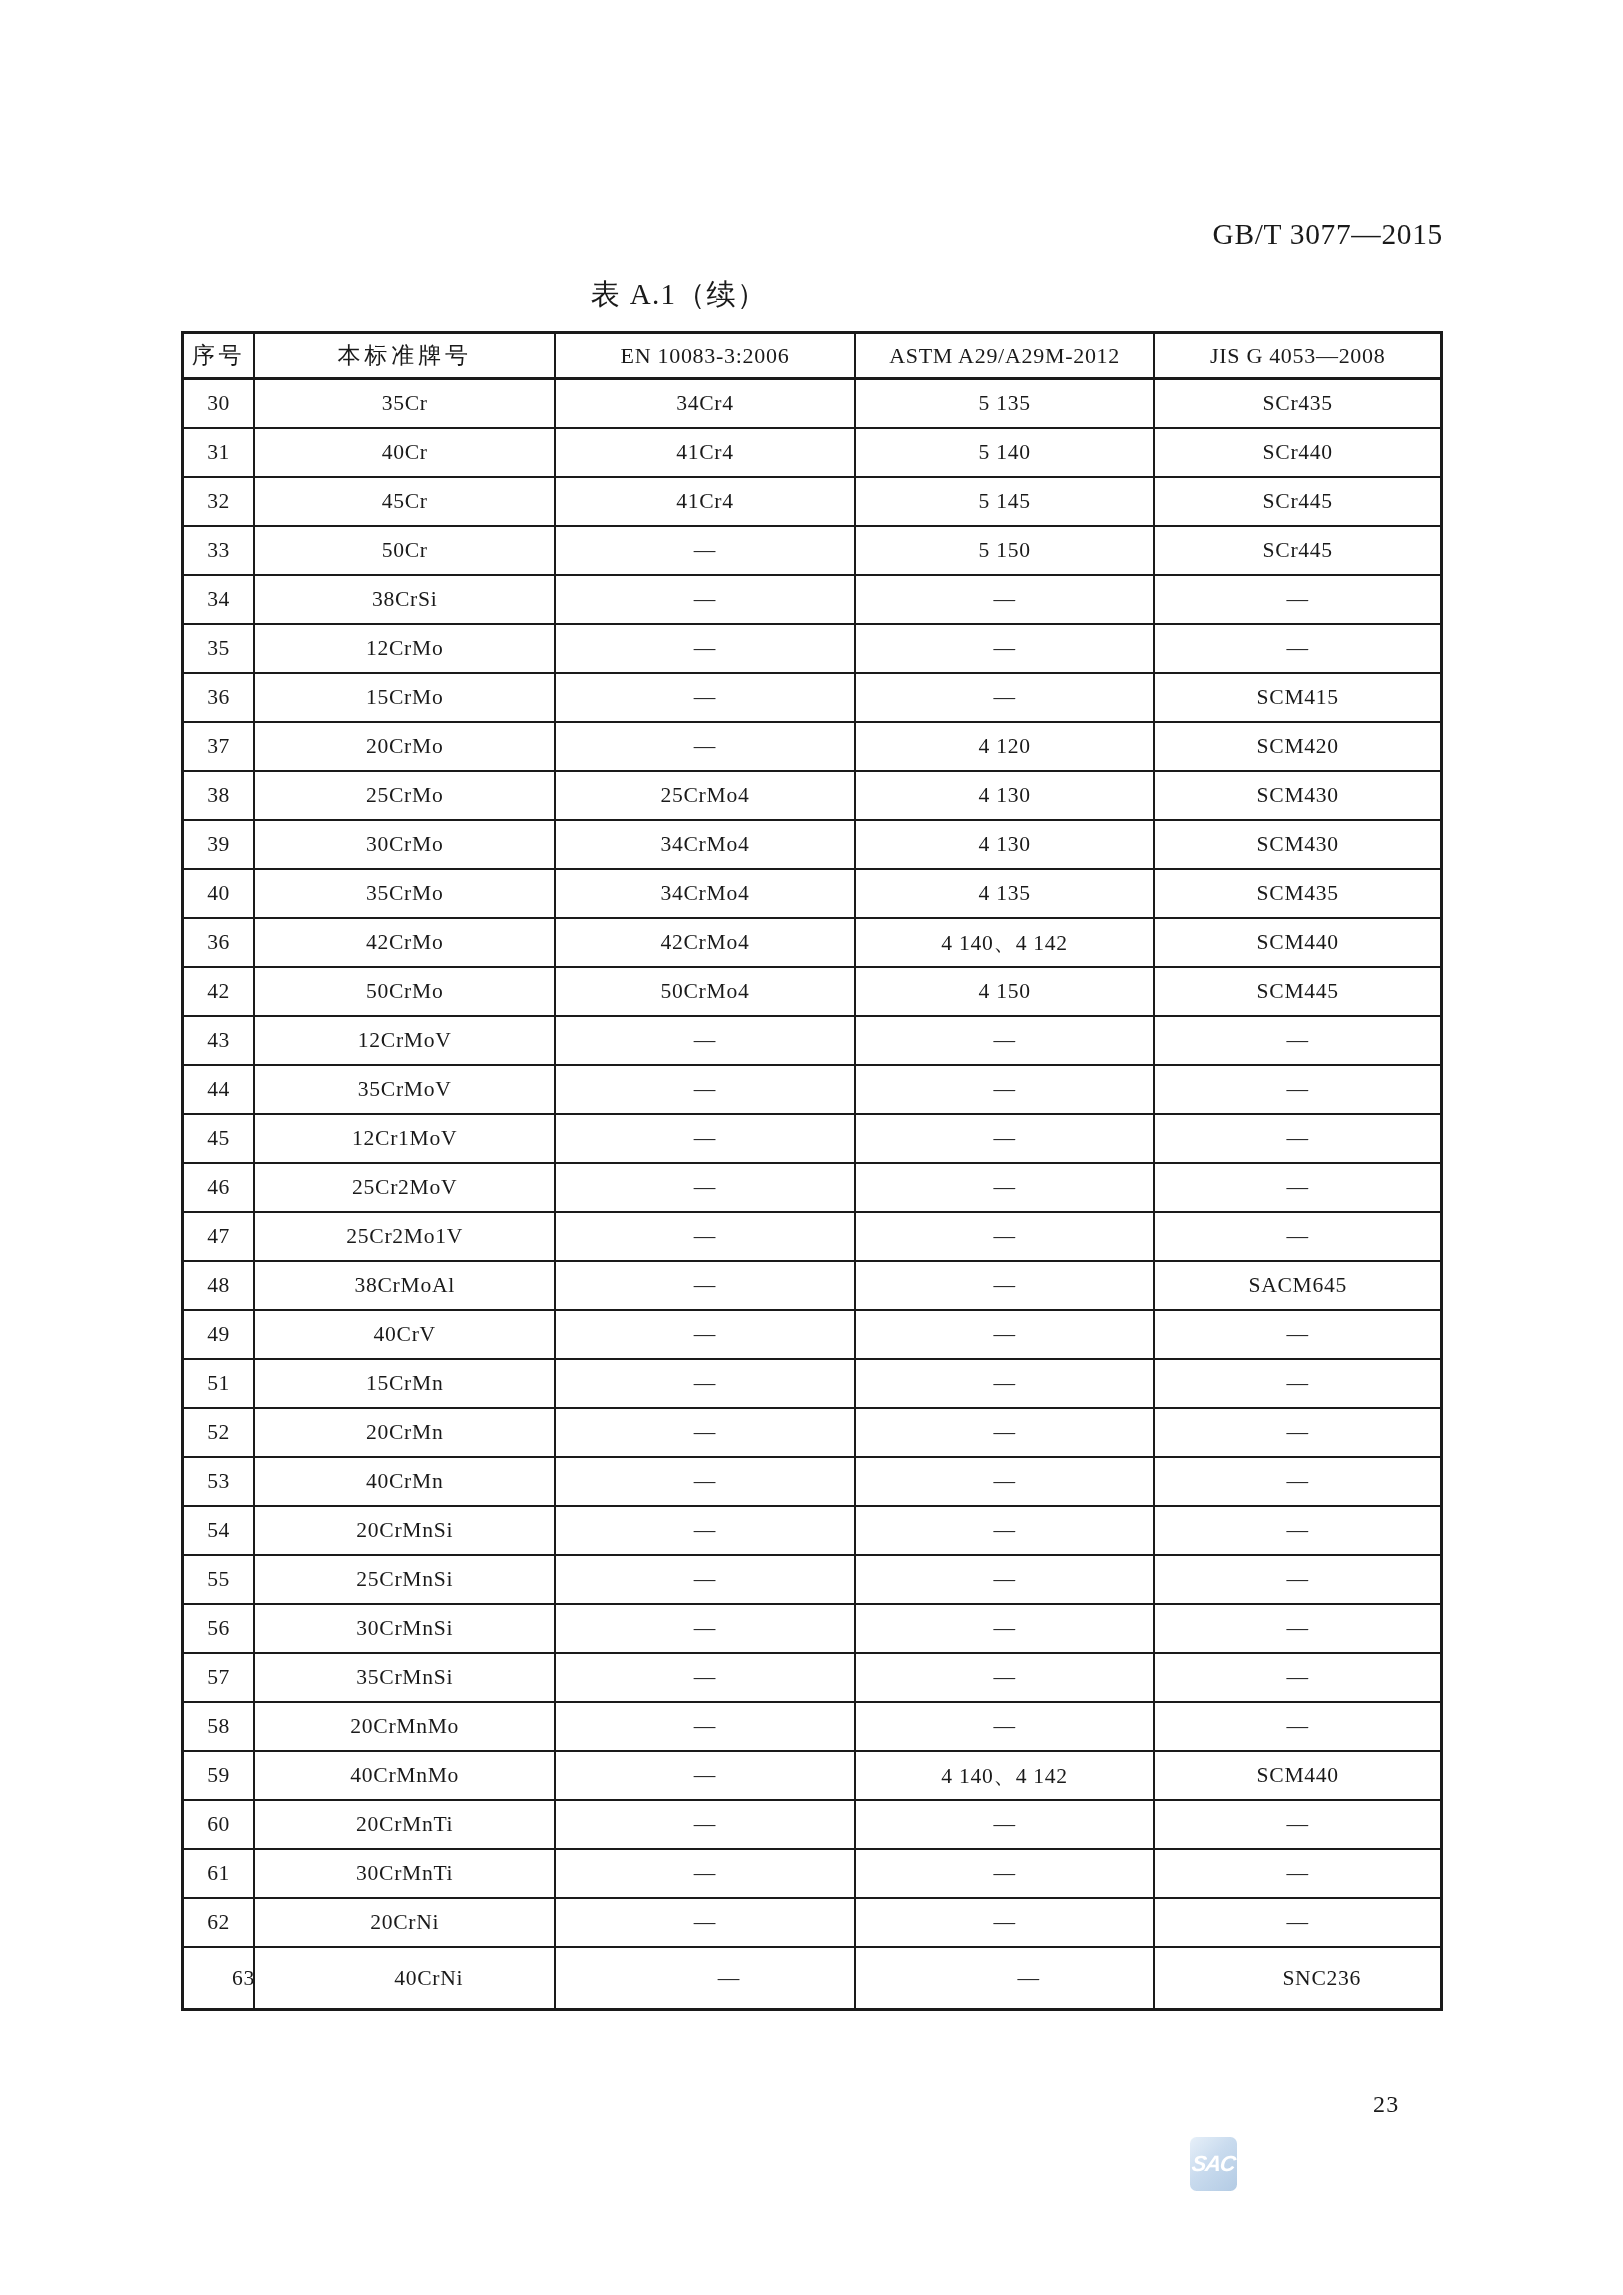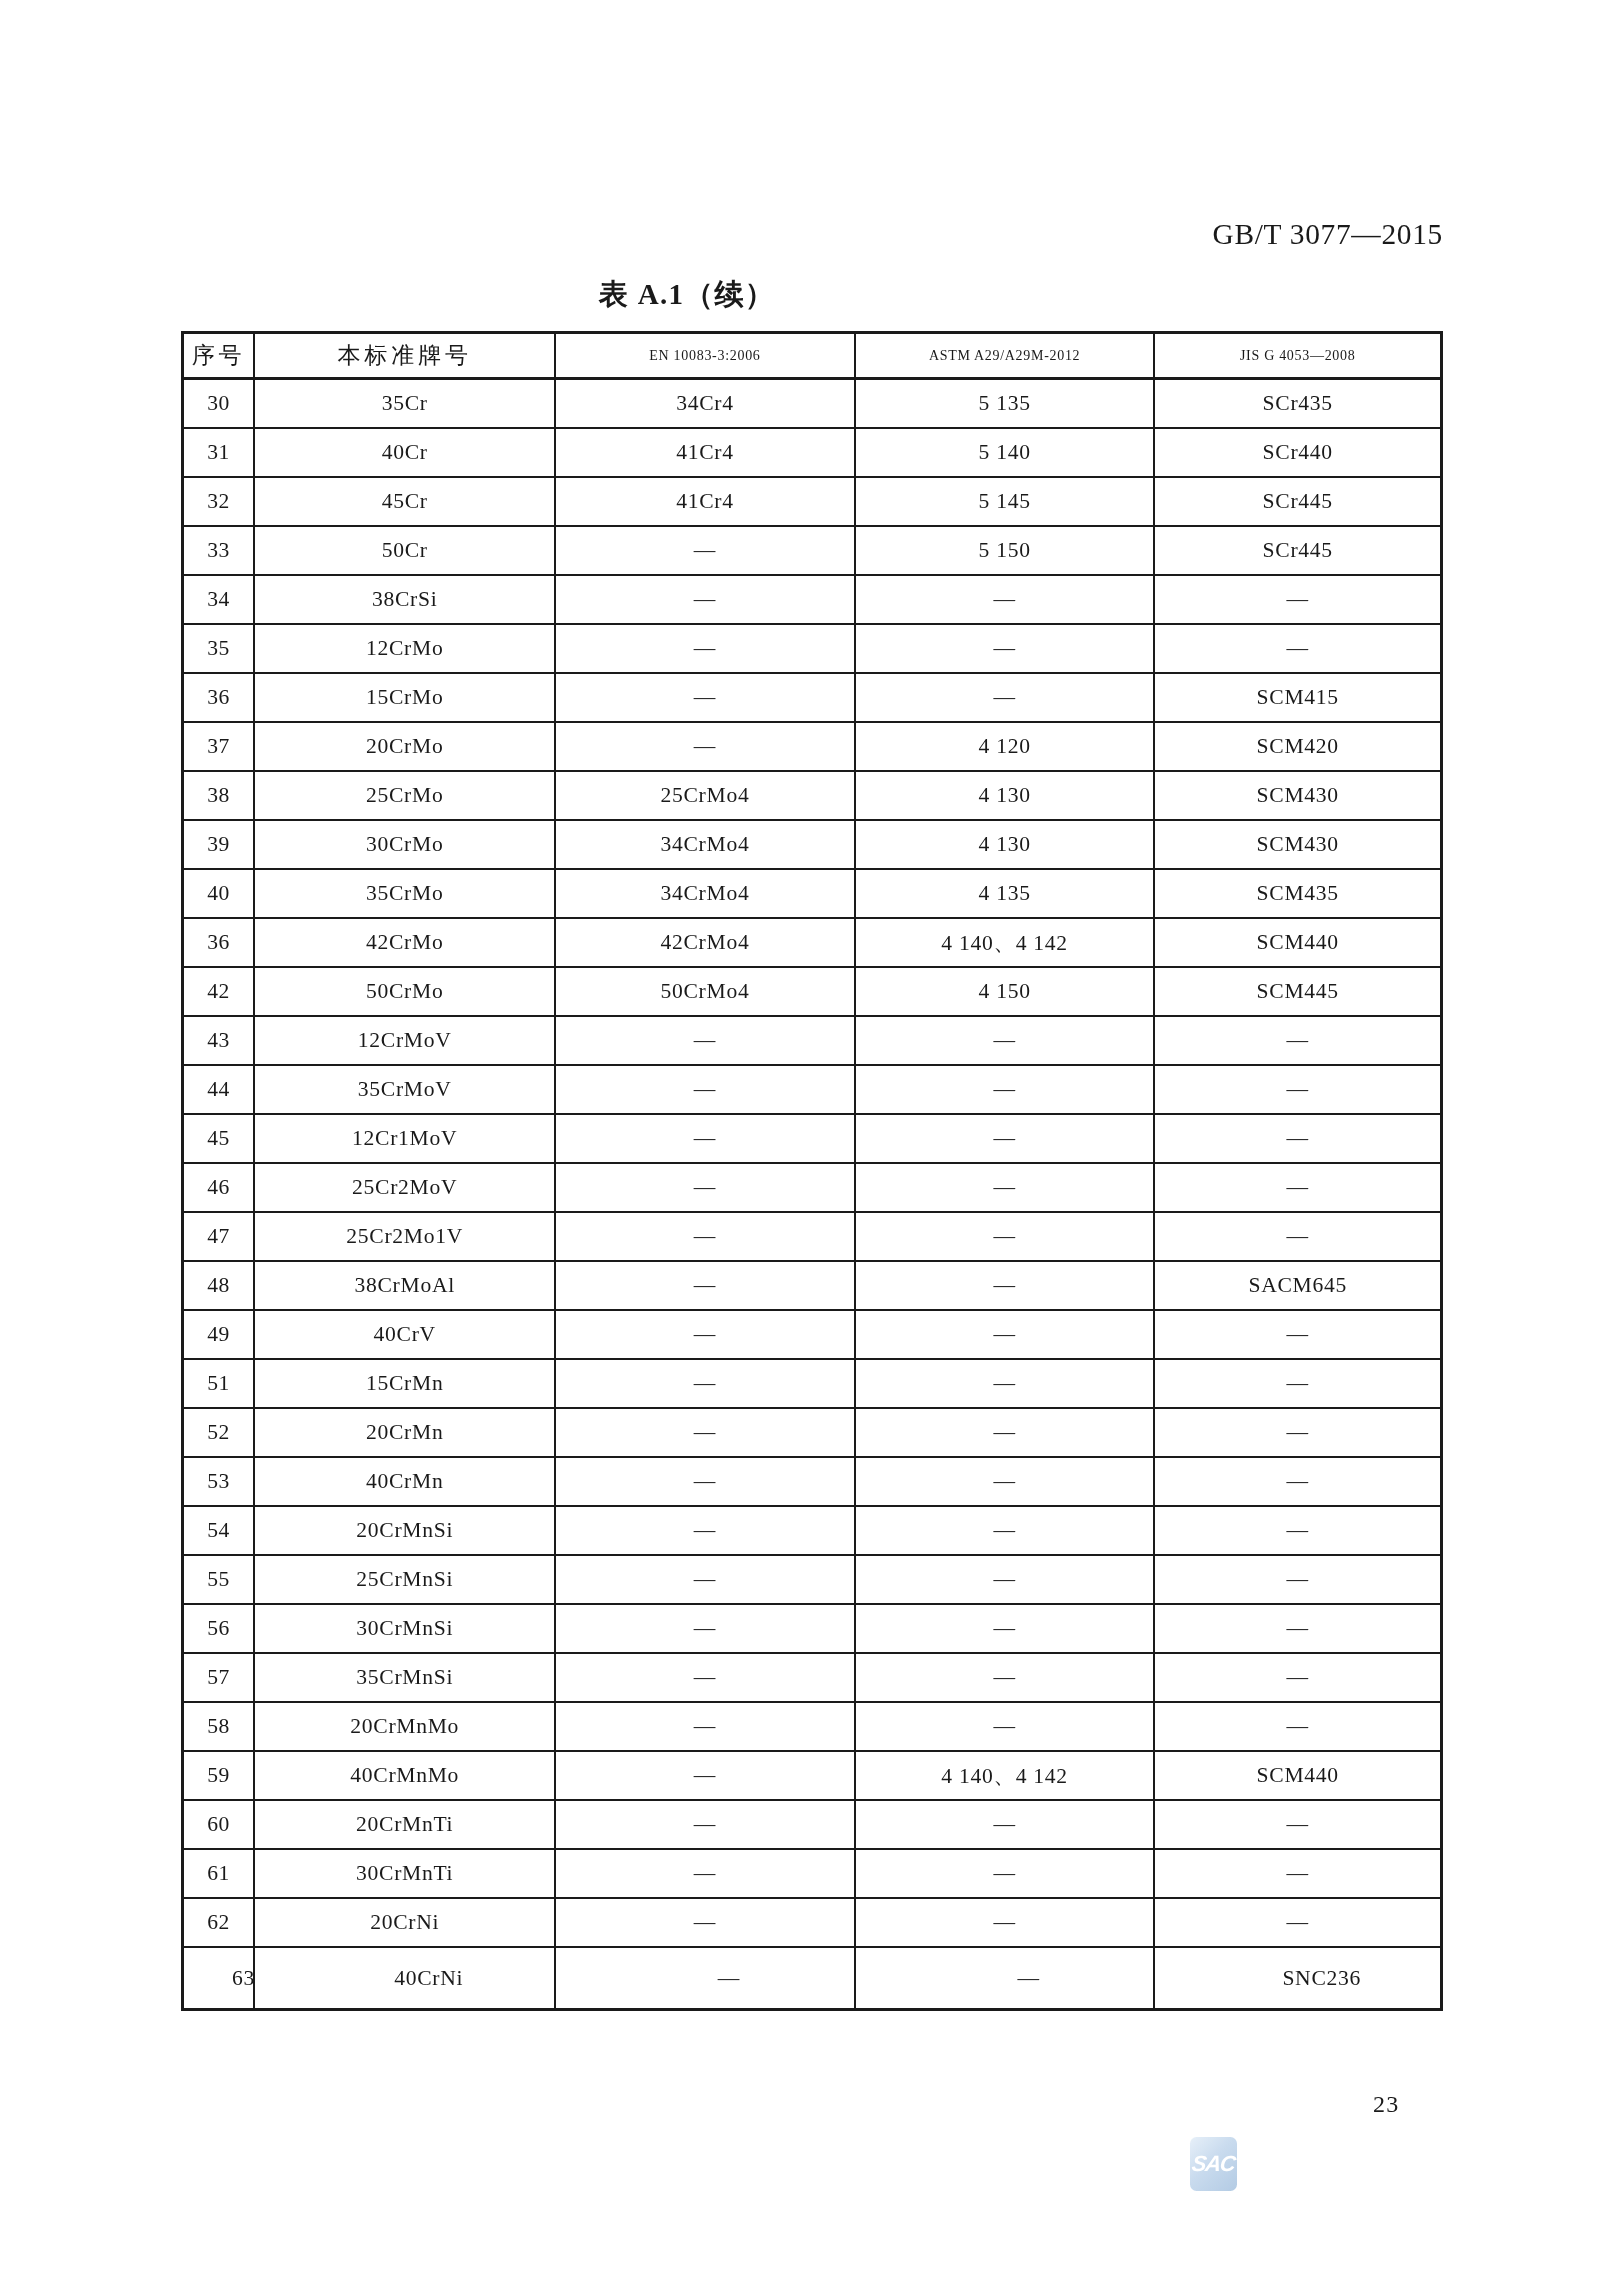--- a/index.html
+++ b/index.html
@@ -21,25 +21,25 @@
     width: 1261px;
     text-align: right;
     font-size: 29.4px;
     font-weight: normal;
     letter-spacing: 0.7px;
     white-space: nowrap;
   }
   .table-title {
     position: absolute;
     top: 275px;
-    left: 12px;
+    left: 4px;
     width: 1350px;
     text-align: center;
     font-size: 29px;
-    font-weight: bold;
+    font-weight: normal;
     letter-spacing: 1.3px;
   }
   table.std-table {
     position: absolute;
     top: 331px;
     left: 181px;
     width: 1262px;
     border-collapse: collapse;
     table-layout: fixed;
     background: #ffffff;
@@ -57,21 +57,21 @@
     border-top: 2.6px solid #1a1a1a;
     border-bottom: 2.6px solid #1a1a1a;
     text-align: center;
     vertical-align: middle;
     padding: 0;
     overflow: hidden;
     white-space: nowrap;
   }
   table.std-table thead th {
     height: 43px;
-    font-size: 14px;
+    font-size: 22px;
     font-weight: normal;
     border-bottom: 3.9px solid #1a1a1a;
     letter-spacing: 0.7px;
   }
   table.std-table thead th.hdr-cjk { font-size: 23px; letter-spacing: 3.9px; }
   table.std-table tbody td {
     height: 47px;
     font-size: 21.6px;
     letter-spacing: 0.7px;
   }

